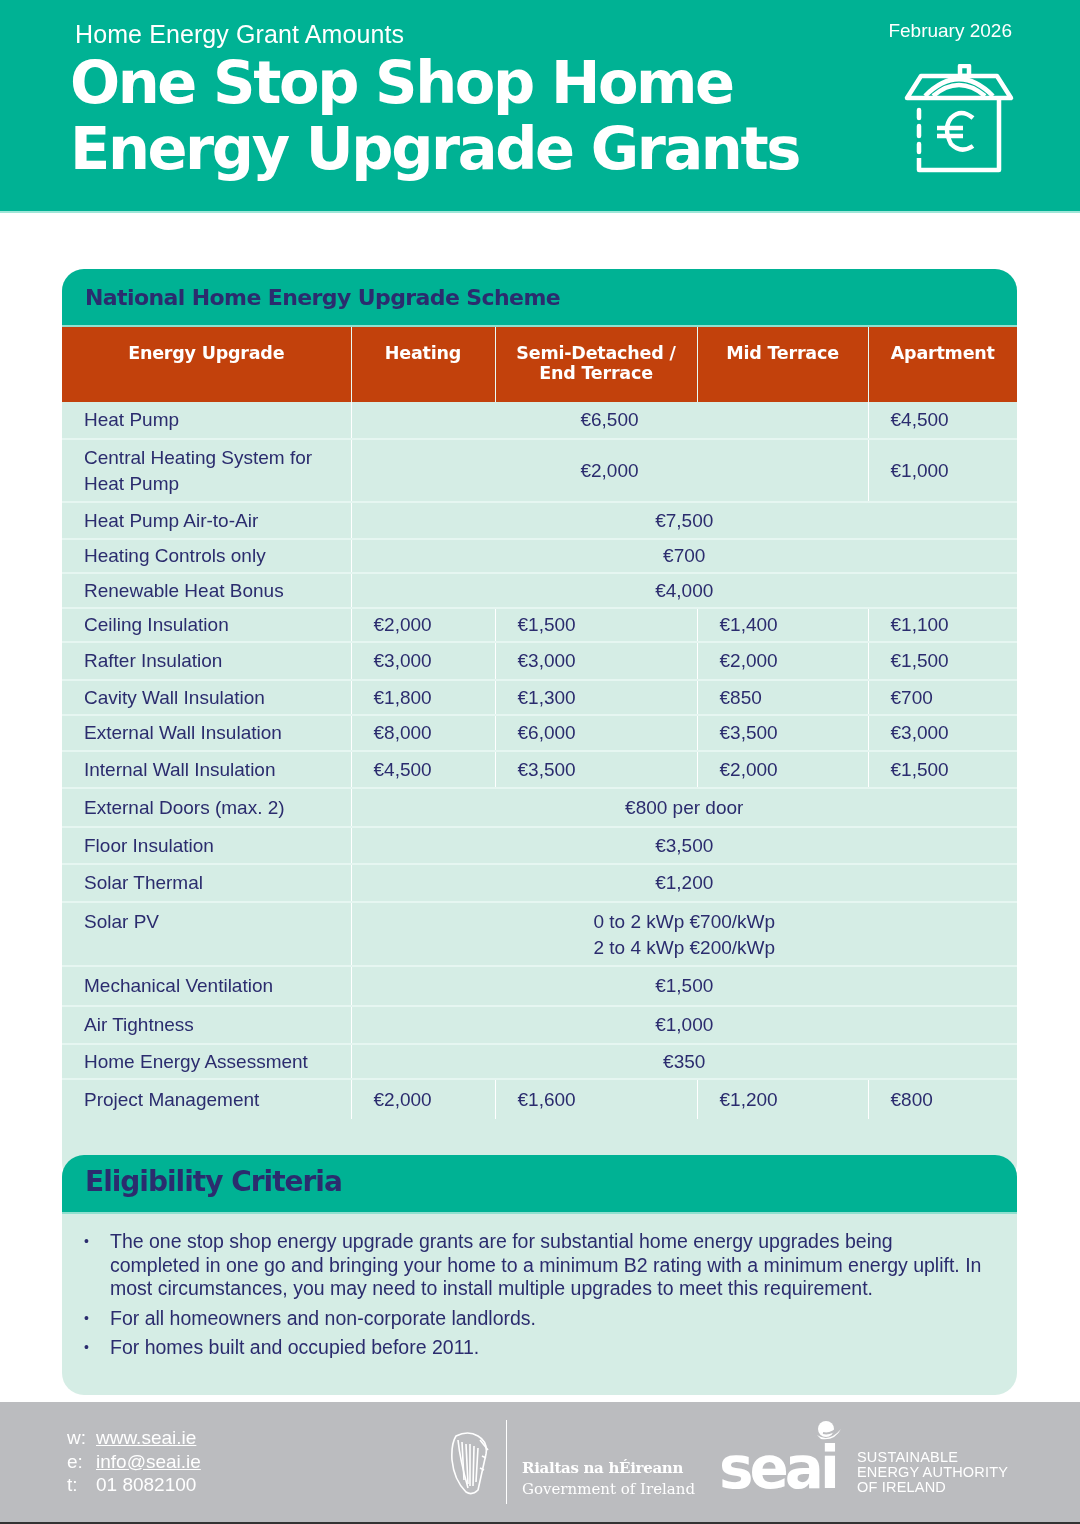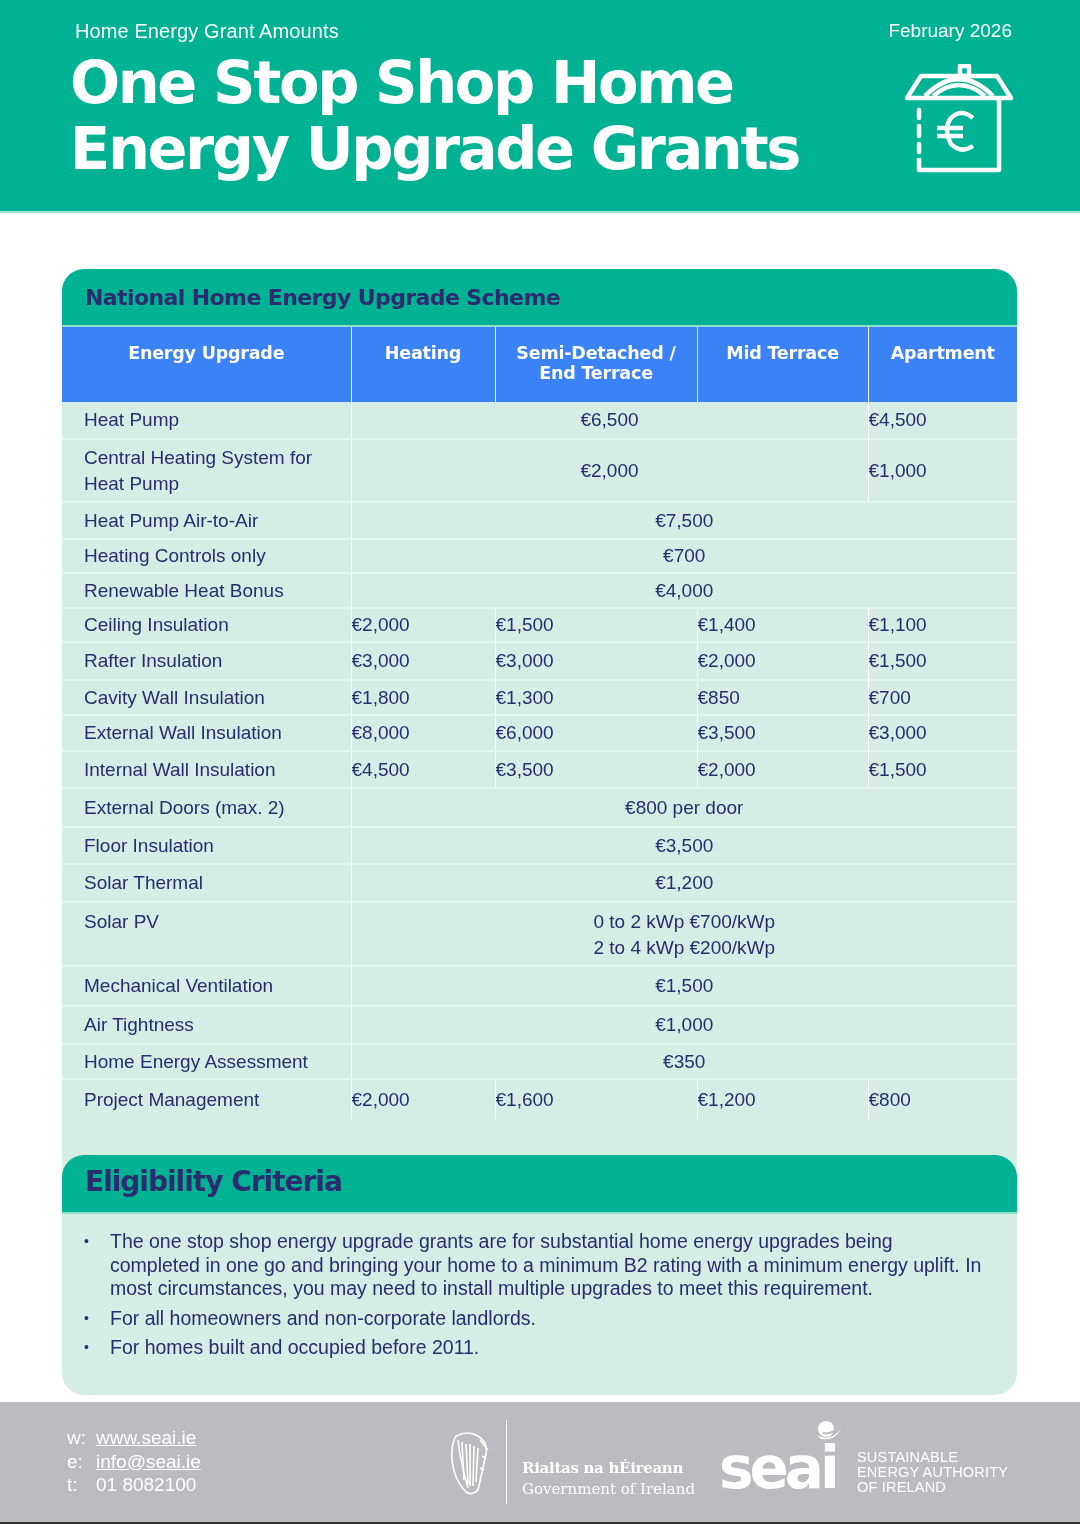--- a/index.html
+++ b/index.html
@@ -1,46 +1,46 @@
 <!DOCTYPE html>
 <html><head>
 <meta charset="utf-8">
 <style>
   * { box-sizing: border-box; margin: 0; padding: 0; }
   html, body { width: 1080px; height: 1524px; background: #ffffff; overflow: hidden; }
   body { position: relative; font-family: "DejaVu Sans", "Liberation Sans", sans-serif; color: #2b2c6e; }
 
   
   .hero { position: absolute; left: 0; top: 0; width: 1080px; height: 213px; background: #00B294; border-bottom: 2px solid #9fe6d8; }
-  .hero .kicker { position: absolute; left: 75px; top: 20px; font-family: "Liberation Sans", sans-serif; font-size: 20px; color: #ffffff; letter-spacing: 0.1px; }
+  .hero .kicker { position: absolute; left: 75px; top: 20px; font-family: "Liberation Sans", sans-serif; font-size: 25px; color: #ffffff; letter-spacing: 0.1px; }
   .hero .date { position: absolute; right: 68px; top: 20px; font-family: "Liberation Sans", sans-serif; font-size: 19px; color: #ffffff; }
   .hero .title { position: absolute; left: 70px; top: 50px; font-family: "DejaVu Sans", sans-serif; font-weight: bold; font-size: 59px; line-height: 66px; color: #ffffff; letter-spacing: -2.4px; }
   .hero .house-icon { position: absolute; left: 903px; top: 64px; width: 112px; height: 112px; }
 
   
   .card { position: absolute; left: 62px; width: 955px; background: #D5EDE5; border-radius: 22px; overflow: hidden; }
   .card-head { background: #00B294; color: #2b2c6e; font-family: "DejaVu Sans", sans-serif; font-weight: bold; }
 
   .grants { top: 225px; height: 916px; margin-top: 44px; }
   .grants .card-head { height: 58px; padding-left: 23px; font-size: 22px; line-height: 58px; letter-spacing: -0.6px; border-bottom: 2px solid #8fe0cf; }
 
   table.grid { width: 955px; border-collapse: collapse; table-layout: fixed; }
   table.grid col.c0 { width: 289px; }
   table.grid col.c1 { width: 144px; }
   table.grid col.c2 { width: 202px; }
   table.grid col.c3 { width: 171px; }
   table.grid col.c4 { width: 149px; }
 
-  table.grid th { background: #3b82f6; color: #ffffff; font-family: "DejaVu Sans", sans-serif; font-weight: bold; font-size: 17.5px; line-height: 20px; height: 75px; vertical-align: top; padding-top: 16px; text-align: center; border-left: 1.5px solid #e8fbf6; letter-spacing: -0.2px; }
+  table.grid th { background: #c2410c; color: #ffffff; font-family: "DejaVu Sans", sans-serif; font-weight: bold; font-size: 17.5px; line-height: 20px; height: 75px; vertical-align: top; padding-top: 16px; text-align: center; border-left: 1.5px solid #e8fbf6; letter-spacing: -0.2px; }
   table.grid th:first-child { border-left: none; }
 
   table.grid td { font-family: "Liberation Sans", sans-serif; font-size: 19px; color: #2b2c6e; line-height: 26px; vertical-align: middle; border-top: 2px solid #e6f6f1; border-left: 1.5px solid #ffffff; padding: 0; }
   table.grid td:first-child { border-left: none; padding-left: 22px; }
   table.grid tr:first-child td { border-top: none; }
-  table.grid td.num { }
+  table.grid td.num { padding-left: 22px; }
   table.grid td.center { text-align: center; }
   table.grid td.top { vertical-align: top; padding-top: 6px; }
 
   
   .elig { top: 1155px; height: 240px; }
   .elig .card-head { height: 59px; padding-left: 23px; font-size: 28px; line-height: 54px; letter-spacing: -1px; border-bottom: 2px solid #8fe0cf; }
   .elig ul { list-style: none; padding: 16px 30px 0 22px; }
   .elig li { position: relative; padding-left: 26px; font-family: "Liberation Sans", sans-serif; font-size: 19.5px; line-height: 23.5px; color: #2b2c6e; margin-bottom: 6px; }
   .elig li .bullet { position: absolute; left: 0; top: 0; font-size: 14px; }
 

